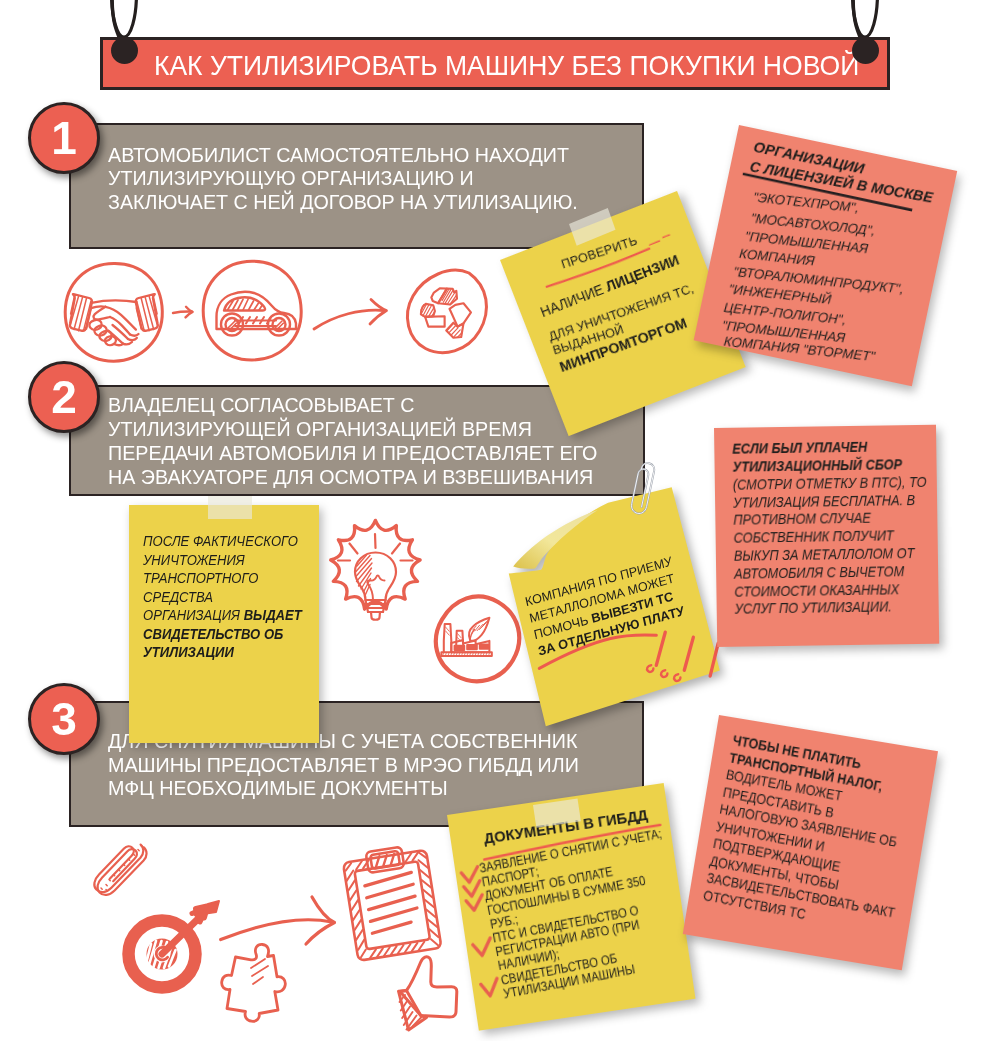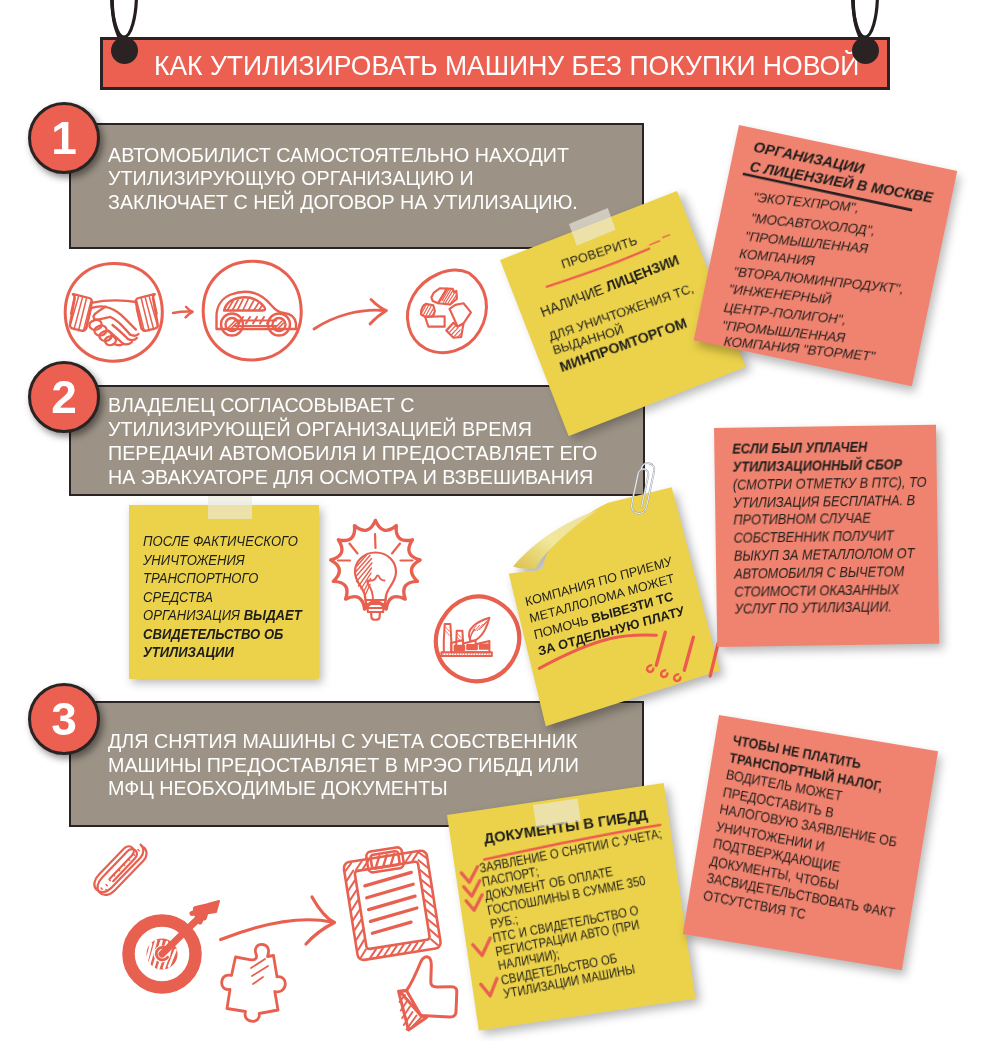--- a/index.html
+++ b/index.html
@@ -212,21 +212,21 @@
     <div class="ntext" style="left:24.0px;top:136.5px;font-size:13.3px;font-style:italic;transform:rotate(-6deg);transform-origin:0 0;">"ВТОРАЛЮМИНПРОДУКТ",</div>
     <div class="ntext" style="left:22.5px;top:155.0px;font-size:13.3px;font-style:italic;transform:rotate(-6deg);transform-origin:0 0;">"ИНЖЕНЕРНЫЙ</div>
     <div class="ntext" style="left:22.0px;top:173.5px;font-size:13.3px;font-style:italic;transform:rotate(-6deg);transform-origin:0 0;">ЦЕНТР-ПОЛИГОН",</div>
     <div class="ntext" style="left:24.0px;top:192.0px;font-size:13.3px;font-style:italic;transform:rotate(-6deg);transform-origin:0 0;">"ПРОМЫШЛЕННАЯ</div>
     <div class="ntext" style="left:28.5px;top:207.3px;font-size:13.3px;font-style:italic;transform:rotate(-6deg);transform-origin:0 0;">КОМПАНИЯ "ВТОРМЕТ"</div>
   </div>
 
   <div class="tape" style="left:569.4px;top:223.5px;width:42px;height:22.5px;transform:rotate(-22.5deg) skewX(-3deg);transform-origin:0 0;
               background:rgba(234,232,219,.66);"></div>
 
-  <div class="note" style="left:128.9px;top:504.9px;width:190.4px;height:174px;
+  <div class="note" style="left:128.9px;top:504.9px;width:190.4px;height:238px;
               filter:drop-shadow(3px 4px 5px rgba(0,0,0,.28));">
     <div class="sheet yellow"></div>
     <div class="nlines" style="left:14.1px;top:27.6px;font-size:14.7px;line-height:18.5px;font-style:italic;
                 transform:scaleX(0.89);transform-origin:0 0;">
         <div>ПОСЛЕ ФАКТИЧЕСКОГО</div>
         <div>УНИЧТОЖЕНИЯ</div>
         <div>ТРАНСПОРТНОГО</div>
         <div>СРЕДСТВА</div>
         <div><span>ОРГАНИЗАЦИЯ </span><b>ВЫДАЕТ</b></div>
         <div style="font-weight:700;">СВИДЕТЕЛЬСТВО ОБ</div>

